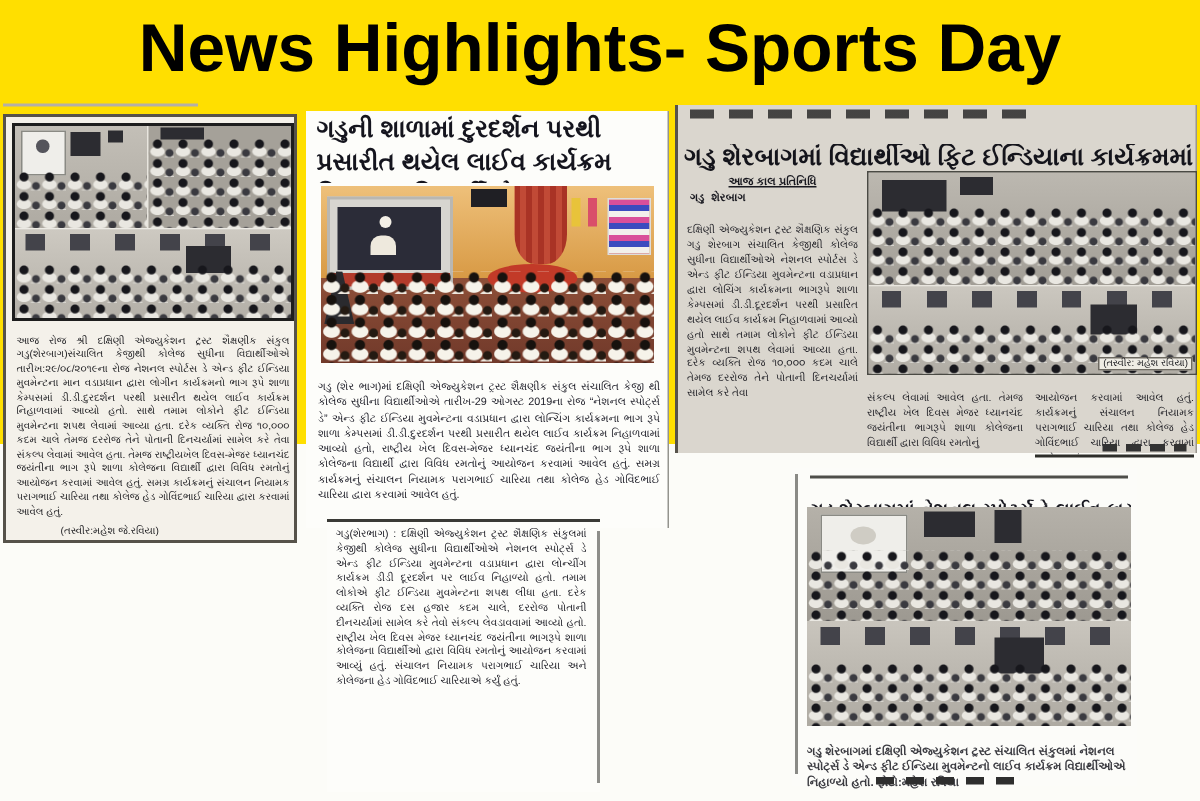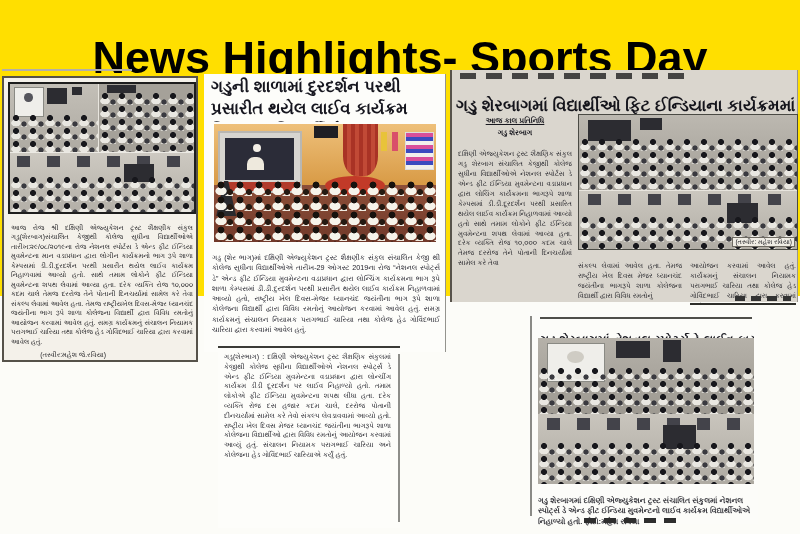--- a/index.html
+++ b/index.html
@@ -1,20 +1,20 @@
 <!DOCTYPE html>
 <html><head>
 <meta charset="utf-8">
 <style>
   html,body{margin:0;padding:0;background:#888;}
   .stage{position:relative;width:800px;height:534px;overflow:hidden;background:#FFDF00;
          font-family:"Liberation Sans","DejaVu Sans",sans-serif;}
   
   .banner{position:absolute;top:0;left:0;width:100%;height:64px;display:flex;align-items:center;
-          justify-content:center;font-size:45px;font-weight:800;color:#000;white-space:nowrap;margin-top:26px;}
+          justify-content:center;font-size:45px;font-weight:800;color:#000;white-space:nowrap;}
   
   .white-band{position:absolute;left:0;top:296px;width:800px;height:238px;background:#fcfcf8;}
   .top-gray{position:absolute;left:2px;top:69px;width:130px;height:2px;background:#b4afa7;}
 
   .clip{position:absolute;box-sizing:border-box;}
   .scene{position:absolute;overflow:hidden;}
 
   
   .crowd-bw{position:absolute;left:0;bottom:0;width:100%;
     background-image:
@@ -80,21 +80,21 @@
 
   
   .clip-right-top{left:450px;top:70px;width:348px;height:232px;background:#dad6ce;
     border-left:2px solid #57534b;border-right:1px solid #9a968e;}
   .rt-dashes{position:absolute;left:8px;top:3px;width:230px;height:6px;opacity:.85;
     background:repeating-linear-gradient(90deg,#2a2a2a 0 16px,transparent 16px 26px);}
   .rt-headline{position:absolute;left:4px;top:12px;width:340px;font-size:16.5px;font-weight:800;color:#14141b;
     line-height:1.15;white-space:nowrap;overflow:hidden;}
   .rt-byline{position:absolute;left:8px;top:46px;width:110px;text-align:center;font-size:7.5px;font-weight:700;
     text-decoration:underline;color:#191920;}
-  .rt-dateline{position:absolute;left:8px;top:58px;width:110px;text-align:center;font-size:7.5px;font-weight:700;color:#191920;}
+  .rt-dateline{position:absolute;left:8px;top:58px;width:110px;text-align:left;font-size:7.5px;font-weight:700;color:#191920;font-family:Liberation Mono, monospace;}
   .rt-col1{position:absolute;left:6px;top:72px;width:114px;height:154px;font-size:7px;line-height:1.42;
     text-align:justify;color:#1e1e24;overflow:hidden;}
   .rt-photo{position:absolute;left:126px;top:44px;width:218px;height:134px;border:1px solid #4a4a44;background:#b2aea6;overflow:hidden;}
   .rts-a{left:0;top:0;width:100%;height:56%;background:linear-gradient(#bcb8b0,#a29e96);}
   .rts-b{left:0;top:56%;width:100%;height:44%;background:linear-gradient(#cbc7bf,#b0aca4);border-top:1px solid #e8e5de;}
   .rt-photo-caption{position:absolute;right:2px;bottom:2px;background:#efece4;border:1px solid #6e6a62;
     font-size:6.5px;padding:0 2px;color:#17171c;white-space:nowrap;}
   .rt-col2{position:absolute;left:126px;top:184px;width:104px;height:44px;font-size:7px;line-height:1.45;
     text-align:justify;color:#1e1e24;overflow:hidden;}
   .rt-col3{position:absolute;left:238px;top:184px;width:106px;height:42px;font-size:7px;line-height:1.45;

